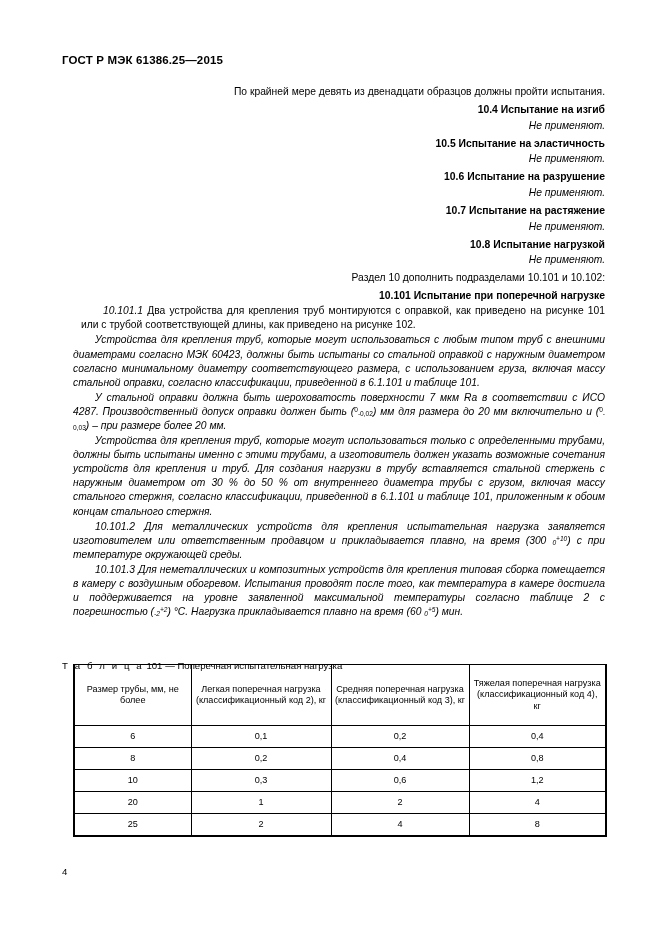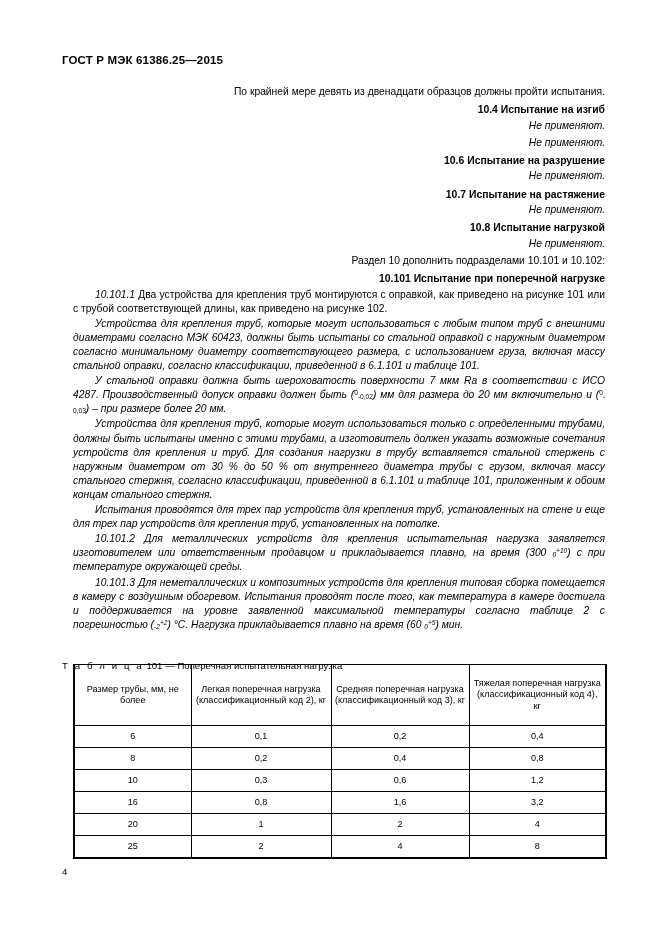--- a/index.html
+++ b/index.html
@@ -37,20 +37,21 @@
   }
   p {
     margin: 0;
     font-size: 10.3px;
     line-height: 14.1px;
     text-align: right;
   }
   p.just {
     text-align: justify;
     text-justify: inter-word;
+    margin-left: 8px;
   }
   p.lead {
     text-indent: 22px;
   }
   .h-sub {
     font-weight: bold;
     font-size: 10.4px;
     line-height: 14.6px;
     margin-top: 4px;
     margin-bottom: 1px;
@@ -151,20 +152,21 @@
 
   <div class="doc-header">ГОСТ Р МЭК 61386.25—2015</div>
 
   <div class="body-block">
 
     <p class="lead">По крайней мере девять из двенадцати образцов должны пройти испытания.</p>
 
     <p class="h-sub">10.4 Испытание на изгиб</p>
     <p class="na">Не применяют.</p>
 
+    <p class="h-sub">10.5 Испытание на эластичность</p>
     <p class="na">Не применяют.</p>
 
     <p class="h-sub">10.6 Испытание на разрушение</p>
     <p class="na">Не применяют.</p>
 
     <p class="h-sub">10.7 Испытание на растяжение</p>
     <p class="na">Не применяют.</p>
 
     <p class="h-sub">10.8 Испытание нагрузкой</p>
     <p class="na">Не применяют.</p>
@@ -174,21 +176,20 @@
     <p class="h-sub">10.101 Испытание при поперечной нагрузке</p>
 
     <p class="just lead"><span class="it">10.101.1</span> <span>Два устройства для крепления труб монтируются с оправкой, как приведено на рисунке 101 или с трубой соответствующей длины, как приведено на рисунке 102.</span></p>
 
     <p class="para-it">Устройства для крепления труб, которые могут использоваться с любым типом труб с внешними диаметрами согласно МЭК 60423, должны быть испытаны со стальной оправкой с наружным диаметром согласно минимальному диаметру соответствующего размера, с использованием груза, включая массу стальной оправки, согласно классификации, приведенной в 6.1.101 и таблице 101.</p>
 
     <p class="para-it"><span>У стальной оправки должна быть шероховатость поверхности 7 мкм Ra в соответствии с ИСО 4287. Производственный допуск оправки должен быть (</span><sup class="tol">0</sup><sub class="tol">-0,02</sub><span>) мм для размера до 20 мм включительно и (</span><sup class="tol">0</sup><sub class="tol">-0,03</sub><span>) – при размере более 20 мм.</span></p>
 
     <p class="para-it">Устройства для крепления труб, которые могут использоваться только с определенными трубами, должны быть испытаны именно с этими трубами, а изготовитель должен указать возможные сочетания устройств для крепления и труб. Для создания нагрузки в трубу вставляется стальной стержень с наружным диаметром от 30 % до 50 % от внутреннего диаметра трубы с грузом, включая массу стального стержня, согласно классификации, приведенной в 6.1.101 и таблице 101, приложенным к обоим концам стального стержня.</p>
 
-    <p class="para-it">Испытания проводятся для трех пар устройств для крепления труб, установленных на стене и еще для трех пар устройств для крепления труб, установленных на потолке.</p>
 
     <p class="para-it"><span>10.101.2</span> <span>Для металлических устройств для крепления испытательная нагрузка заявляется изготовителем или ответственным продавцом и прикладывается плавно, на время (300 </span><sub class="ti">0</sub><sup class="ti">+10</sup><span>) с при температуре окружающей среды.</span></p>
 
     <p class="para-it"><span>10.101.3</span> <span>Для неметаллических и композитных устройств для крепления типовая сборка помещается в камеру с воздушным обогревом. Испытания проводят после того, как температура в камере достигла и поддерживается на уровне заявленной максимальной температуры согласно таблице 2 с погрешностью (</span><sub class="ti">-2</sub><sup class="ti">+2</sup><span>) °С. Нагрузка прикладывается плавно на время (60 </span><sub class="ti">0</sub><sup class="ti">+5</sup><span>) мин.</span></p>
 
   </div>
 
   <div class="tbl-cap"><span class="sp">Т а б л и ц а</span> <span>101</span> <span>—</span> <span>Поперечная испытательная нагрузка</span></div>
 
   <table class="grid">
@@ -219,26 +220,20 @@
         <td>0,4</td>
         <td class="outer-r">0,8</td>
       </tr>
       <tr>
         <td class="outer-l">10</td>
         <td>0,3</td>
         <td>0,6</td>
         <td class="outer-r">1,2</td>
       </tr>
       <tr>
-        <td class="outer-l">16</td>
-        <td>0,8</td>
-        <td>1,6</td>
-        <td class="outer-r">3,2</td>
-      </tr>
-      <tr>
         <td class="outer-l">20</td>
         <td>1</td>
         <td>2</td>
         <td class="outer-r">4</td>
       </tr>
       <tr>
         <td class="outer-l">25</td>
         <td>2</td>
         <td>4</td>
         <td class="outer-r">8</td>

